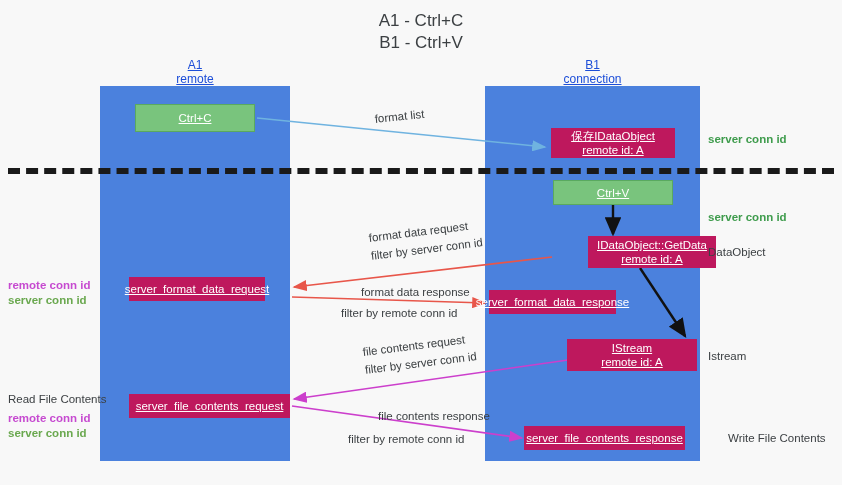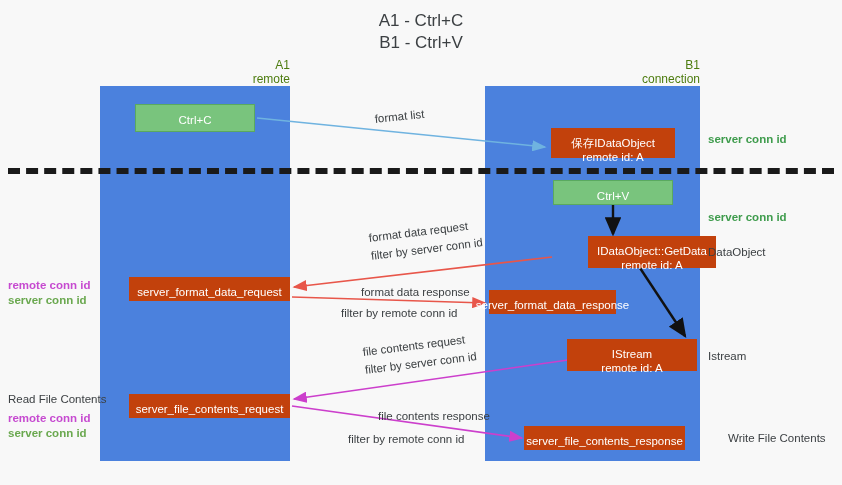--- a/index.html
+++ b/index.html
@@ -22,52 +22,54 @@
     left: 0; top: 10px;
     width: 842px;
     text-align: center;
     font-size: 17px;
     line-height: 22px;
     color: #3c4043;
   }
 
   
   .col-head {
-    text-align: right;
+    text-align: center;
     font-size: 12px;
     line-height: 14px;
-    color: #4d7c0f;
+    color: #1d4ed8;
+    text-decoration: underline;
   }
   #head-a1 { left: 100px; top: 58px; width: 190px; }
   #head-b1 { left: 485px; top: 58px; width: 215px; }
 
   
   .band {
     background: #4b81dd;
     top: 86px;
     height: 375px;
   }
   #band-a1 { left: 100px; width: 190px; }
   #band-b1 { left: 485px; width: 215px; }
 
   
   .box {
     box-sizing: border-box;
     display: flex;
     flex-direction: column;
     align-items: center;
-    justify-content: flex-start;
+    justify-content: center;
     color: #ffffff;
     font-size: 11.5px;
     line-height: 14px;
     text-align: center;
-    padding: 8px 6px;
+    padding: 0 6px;
+    text-decoration: underline;
   }
   .box.green { background: #79c47d; border: 1px solid #5aa95f; }
-  .box.orange { background: #c2410c; }
+  .box.orange { background: #be185d; }
 
   
   .lbl {
     font-size: 11.5px;
     line-height: 14px;
     color: #3c4043;
     white-space: nowrap;
   }
   .lbl.green-t { color: #3f9c4d; font-weight: bold; }
   .side-pair { line-height: 15px; }
@@ -158,21 +160,21 @@
   <div class="abs box orange" style="left:551px; top:236px; width:128px; height:32px;margin-left:37px;">
     <div>IDataObject::GetData</div>
     <div>remote id: A</div>
   </div>
 
   <div class="abs box orange" style="left:567px; top:339px; width:130px; height:32px;">
     <div>IStream</div>
     <div>remote id: A</div>
   </div>
 
-  <div class="abs box orange" style="left:129px; top:277px; width:161px; height:24px;">
+  <div class="abs box orange" style="left:129px; top:277px; width:136px; height:24px;">
     <div>server_format_data_request</div>
   </div>
 
   <div class="abs box orange" style="left:489px; top:290px; width:127px; height:24px;">
     <div>server_format_data_response</div>
   </div>
 
   <div class="abs box orange" style="left:524px; top:426px; width:161px; height:24px;">
     <div>server_file_contents_response</div>
   </div>

